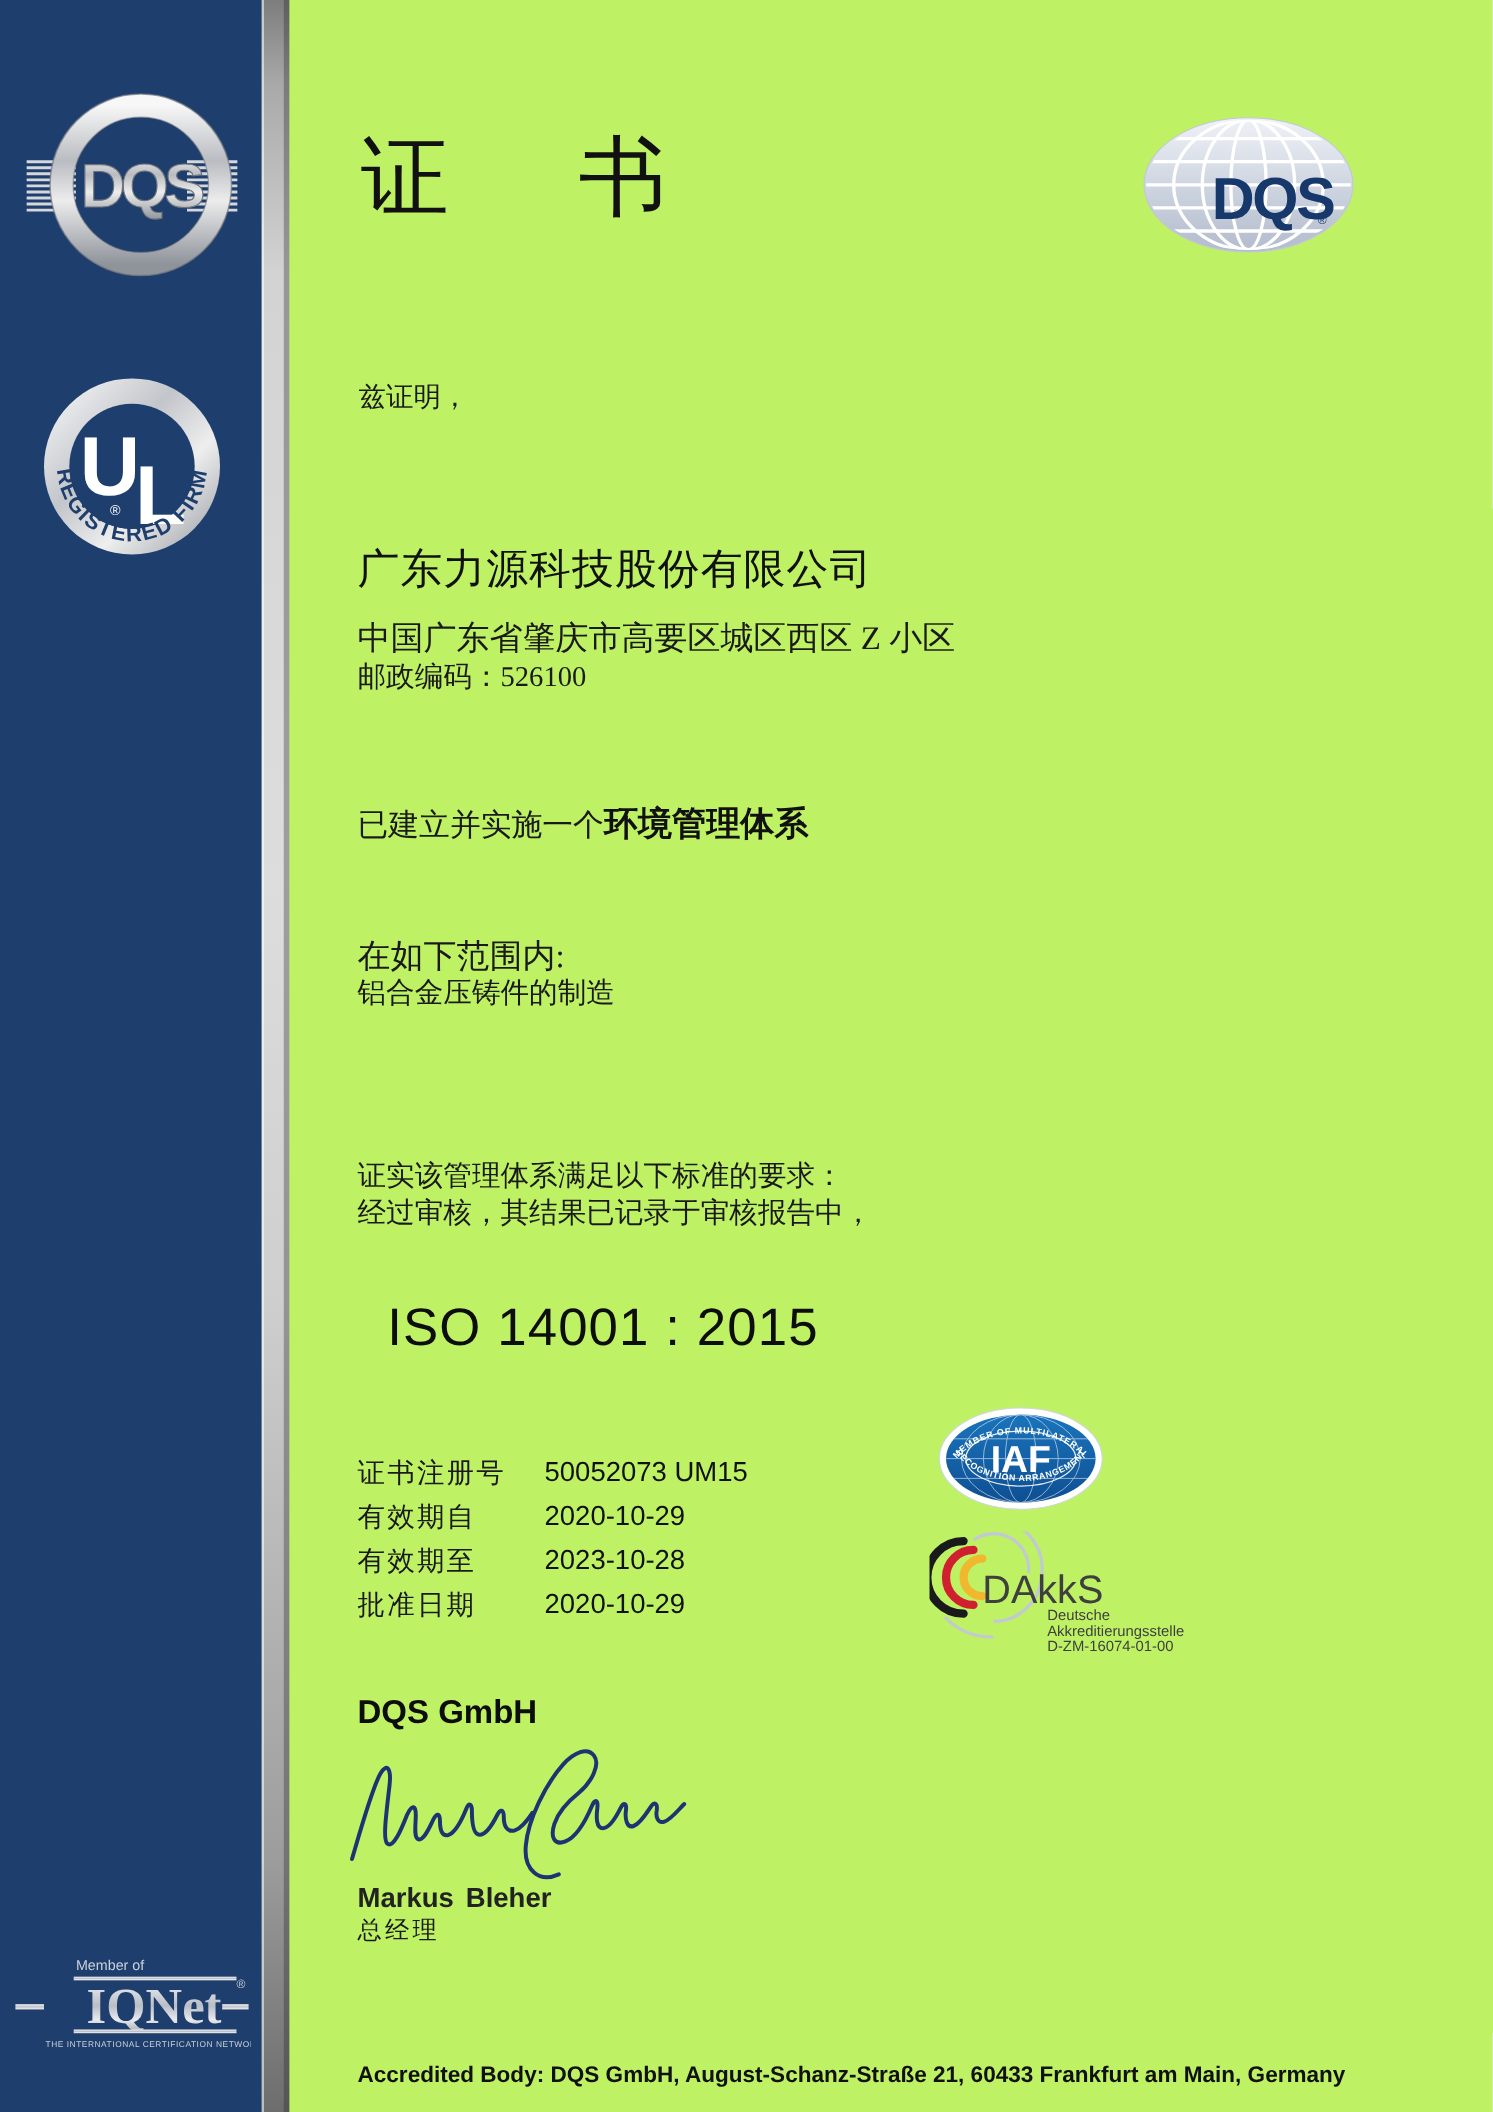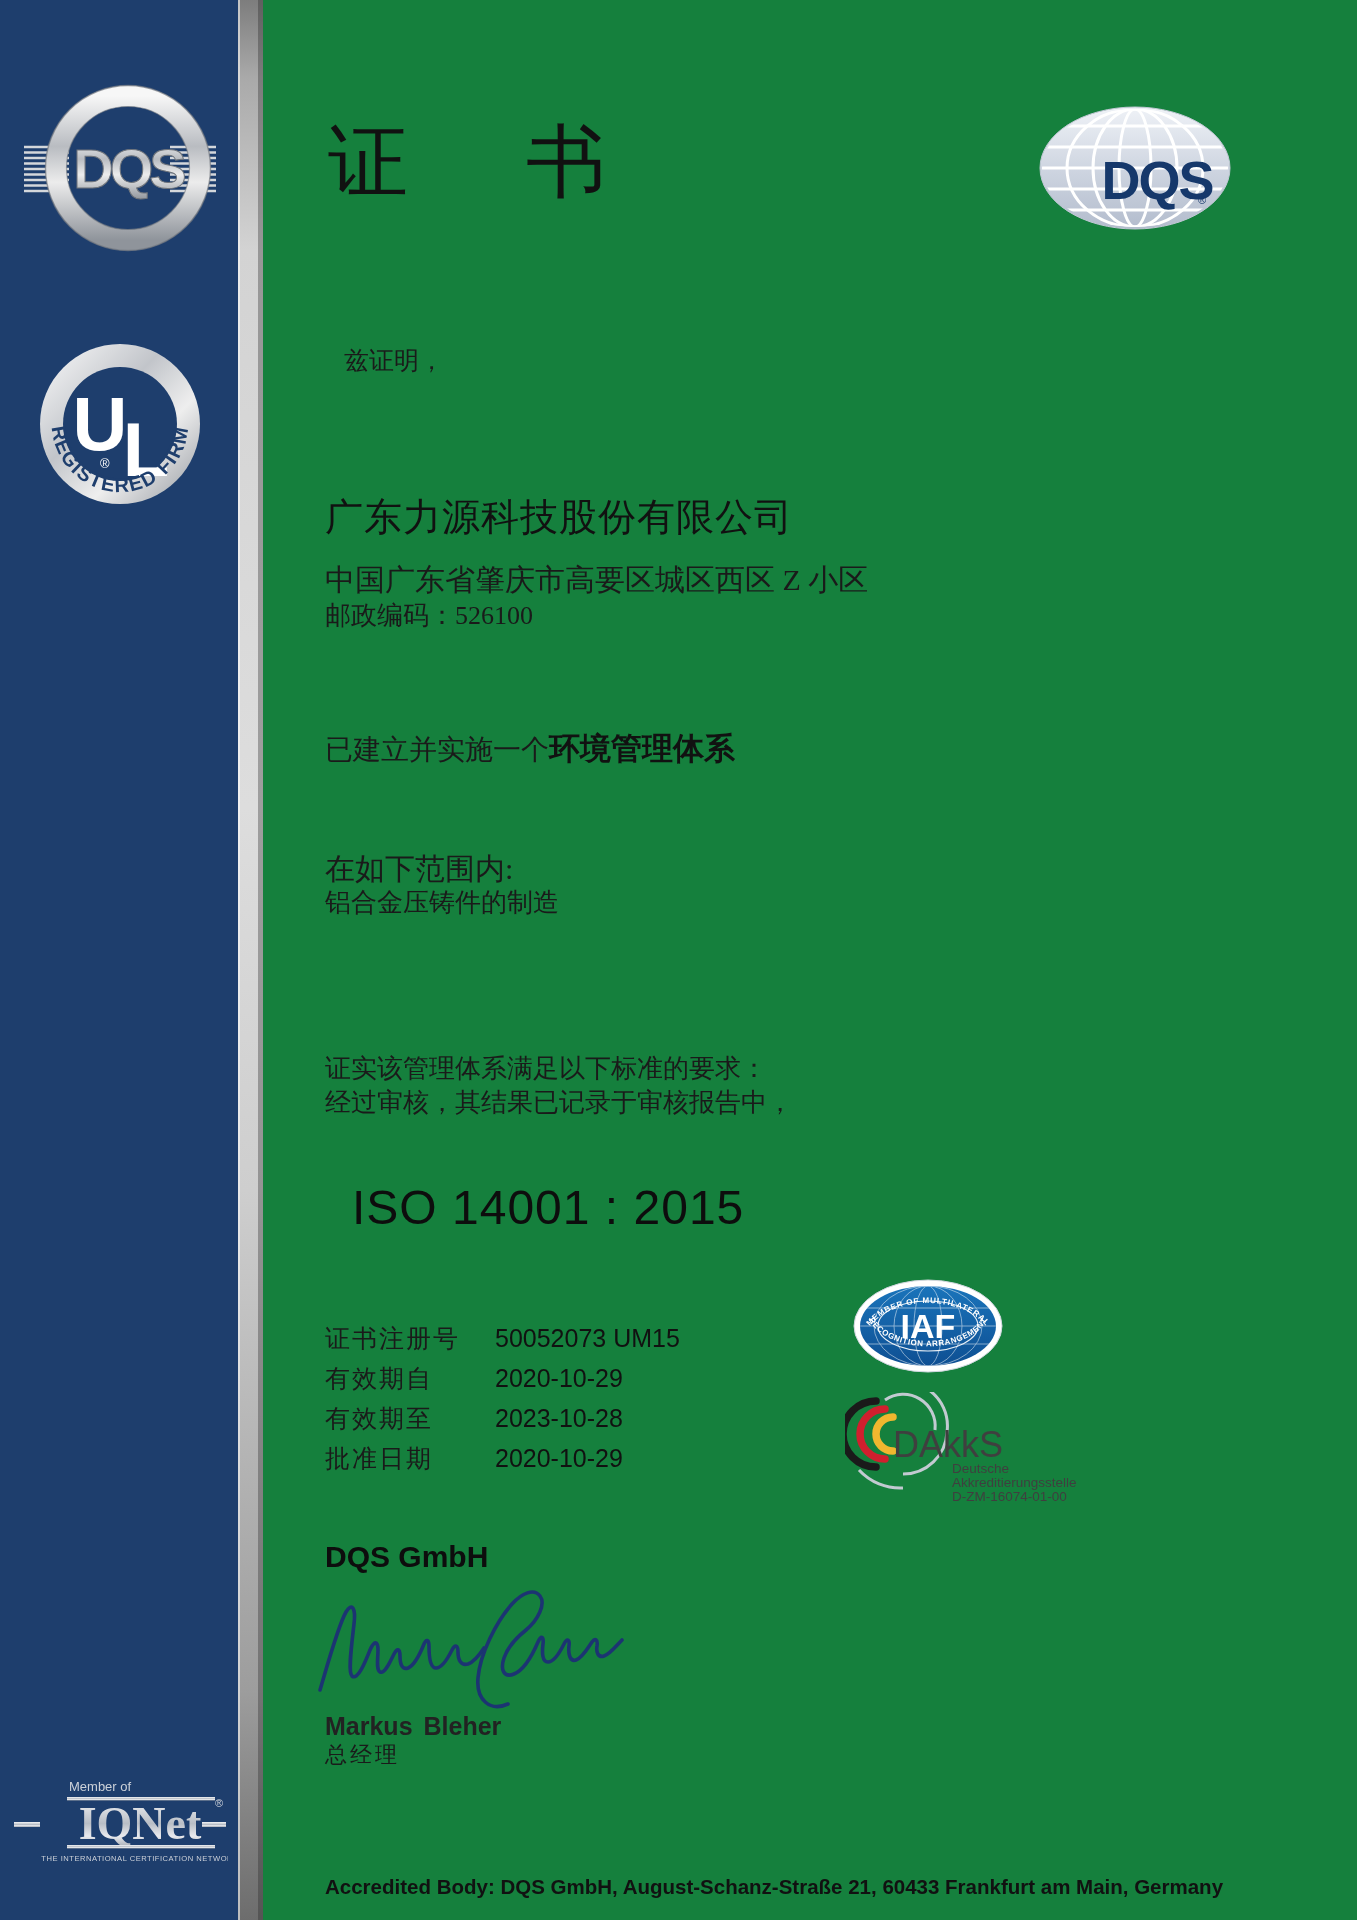--- a/index.html
+++ b/index.html
@@ -1,17 +1,17 @@
 <!DOCTYPE html>
 <html><head>
 <meta charset="utf-8">
 <style>
   html,body{margin:0;padding:0;background:#e8e8e8;}
   .page{
-    position:relative;width:1357px;height:1920px;background:#15803d;
+    position:relative;width:1357px;height:1920px;background:#bef264;
     font-family:"Liberation Sans",sans-serif;overflow:hidden;margin:0 auto;
   }
   
   .sidebar{position:absolute;left:0;top:0;width:238px;height:1920px;background:#1e3e6d;}
   .metal-strip{
     position:absolute;left:238px;top:0;width:25px;height:1920px;
     background:linear-gradient(180deg,#7d7d7d 0%,#a9a9a9 4%,#d3d3d3 13%,#dddddd 42%,#cecece 62%,#9d9d9d 88%,#6d6d6d 100%);
   }
   .metal-strip::after{content:"";position:absolute;right:0;top:0;width:5px;height:100%;background:rgba(40,40,40,.35);}
   .metal-strip::before{content:"";position:absolute;left:0;top:0;width:2px;height:100%;background:rgba(255,255,255,.55);}
@@ -19,21 +19,21 @@
   .logo-ul{position:absolute;left:36px;top:340px;}
   .logo-iqnet{position:absolute;left:12px;top:1776px;}
   
   .serif{font-family:"Liberation Serif","DejaVu Serif",serif;}
   .sans{font-family:"Liberation Sans","DejaVu Sans",sans-serif;font-weight:bold;}
   .title{
     position:absolute;left:328px;top:118px;display:flex;gap:118px;
     font-family:"Liberation Serif","DejaVu Serif",serif;font-size:80px;color:#111;line-height:1.1;
   }
   .dqs-globe{position:absolute;left:1038px;top:104px;}
-  .intro{position:absolute;left:326px;top:344px;font-size:25px;color:#1a1a1a;margin-left:18px;}
+  .intro{position:absolute;left:326px;top:344px;font-size:25px;color:#1a1a1a;}
   .company-name{position:absolute;left:325px;top:492px;font-size:38px;font-weight:400;color:#111;letter-spacing:1px;}
   .company-address{position:absolute;left:325px;top:560px;font-size:30px;color:#1a1a1a;text-align:center;}
   .company-postal{position:absolute;left:325px;top:598px;font-size:26px;color:#1a1a1a;}
   .statement{position:absolute;left:325px;top:728px;font-size:28px;color:#1a1a1a;}
   .statement b{font-size:31px;font-weight:700;color:#111;}
   .scope-label{position:absolute;left:325px;top:849px;font-size:30px;color:#1a1a1a;}
   .scope-value{position:absolute;left:325px;top:885px;font-size:26px;color:#1a1a1a;}
   .audit{position:absolute;left:325px;top:1052px;font-size:26px;color:#1a1a1a;line-height:34px;}
   .standard{position:absolute;left:324px;top:1180px;font-size:48px;font-weight:400;color:#0d0d0d;letter-spacing:1px;margin-left:28px;}
   .details{position:absolute;left:325px;top:1318px;}

